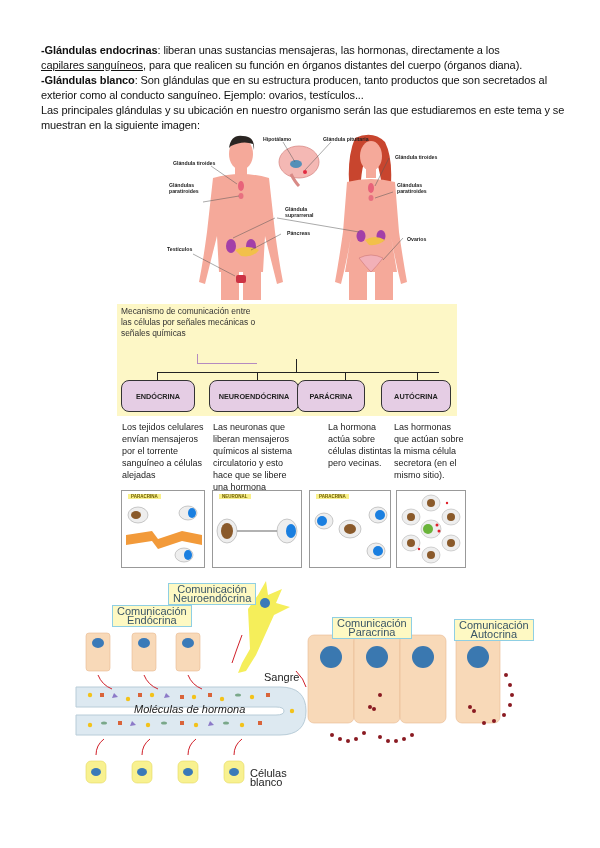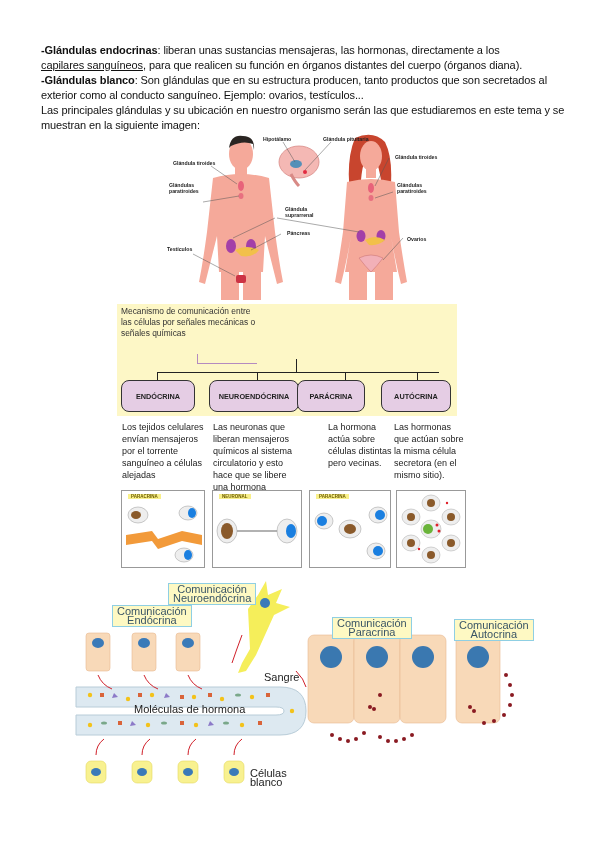--- a/index.html
+++ b/index.html
@@ -309,15 +309,15 @@
         <circle cx="414" cy="148" r="2"></circle>
       <circle cx="400" cy="132" r="2"></circle>
         <circle cx="404" cy="136" r="2"></circle>
     </g>
   </svg>
   <div class="callout" style="left:42px;top:30px;"><span>Comunicación</span><br><span>Endócrina</span></div>
   <div class="callout" style="left:98px;top:8px;"><span>Comunicación</span><br><span>Neuroendócrina</span></div>
   <div class="callout" style="left:262px;top:42px;"><span>Comunicación</span><br><span>Paracrina</span></div>
   <div class="callout" style="left:384px;top:44px;"><span>Comunicación</span><br><span>Autocrina</span></div>
   <div class="dlabel" style="left:194px;top:98px;">Sangre</div>
-  <div class="dlabel" style="left:64px;top:130px;">Moléculas de hormona</div>
+  <div class="dlabel" style="left:64px;top:130px;font-style:italic;">Moléculas de hormona</div>
   <div class="dlabel" style="left:180px;top:194px;"><span>Células</span><br><span>blanco</span></div>
 </div>
 
 </body></html>

